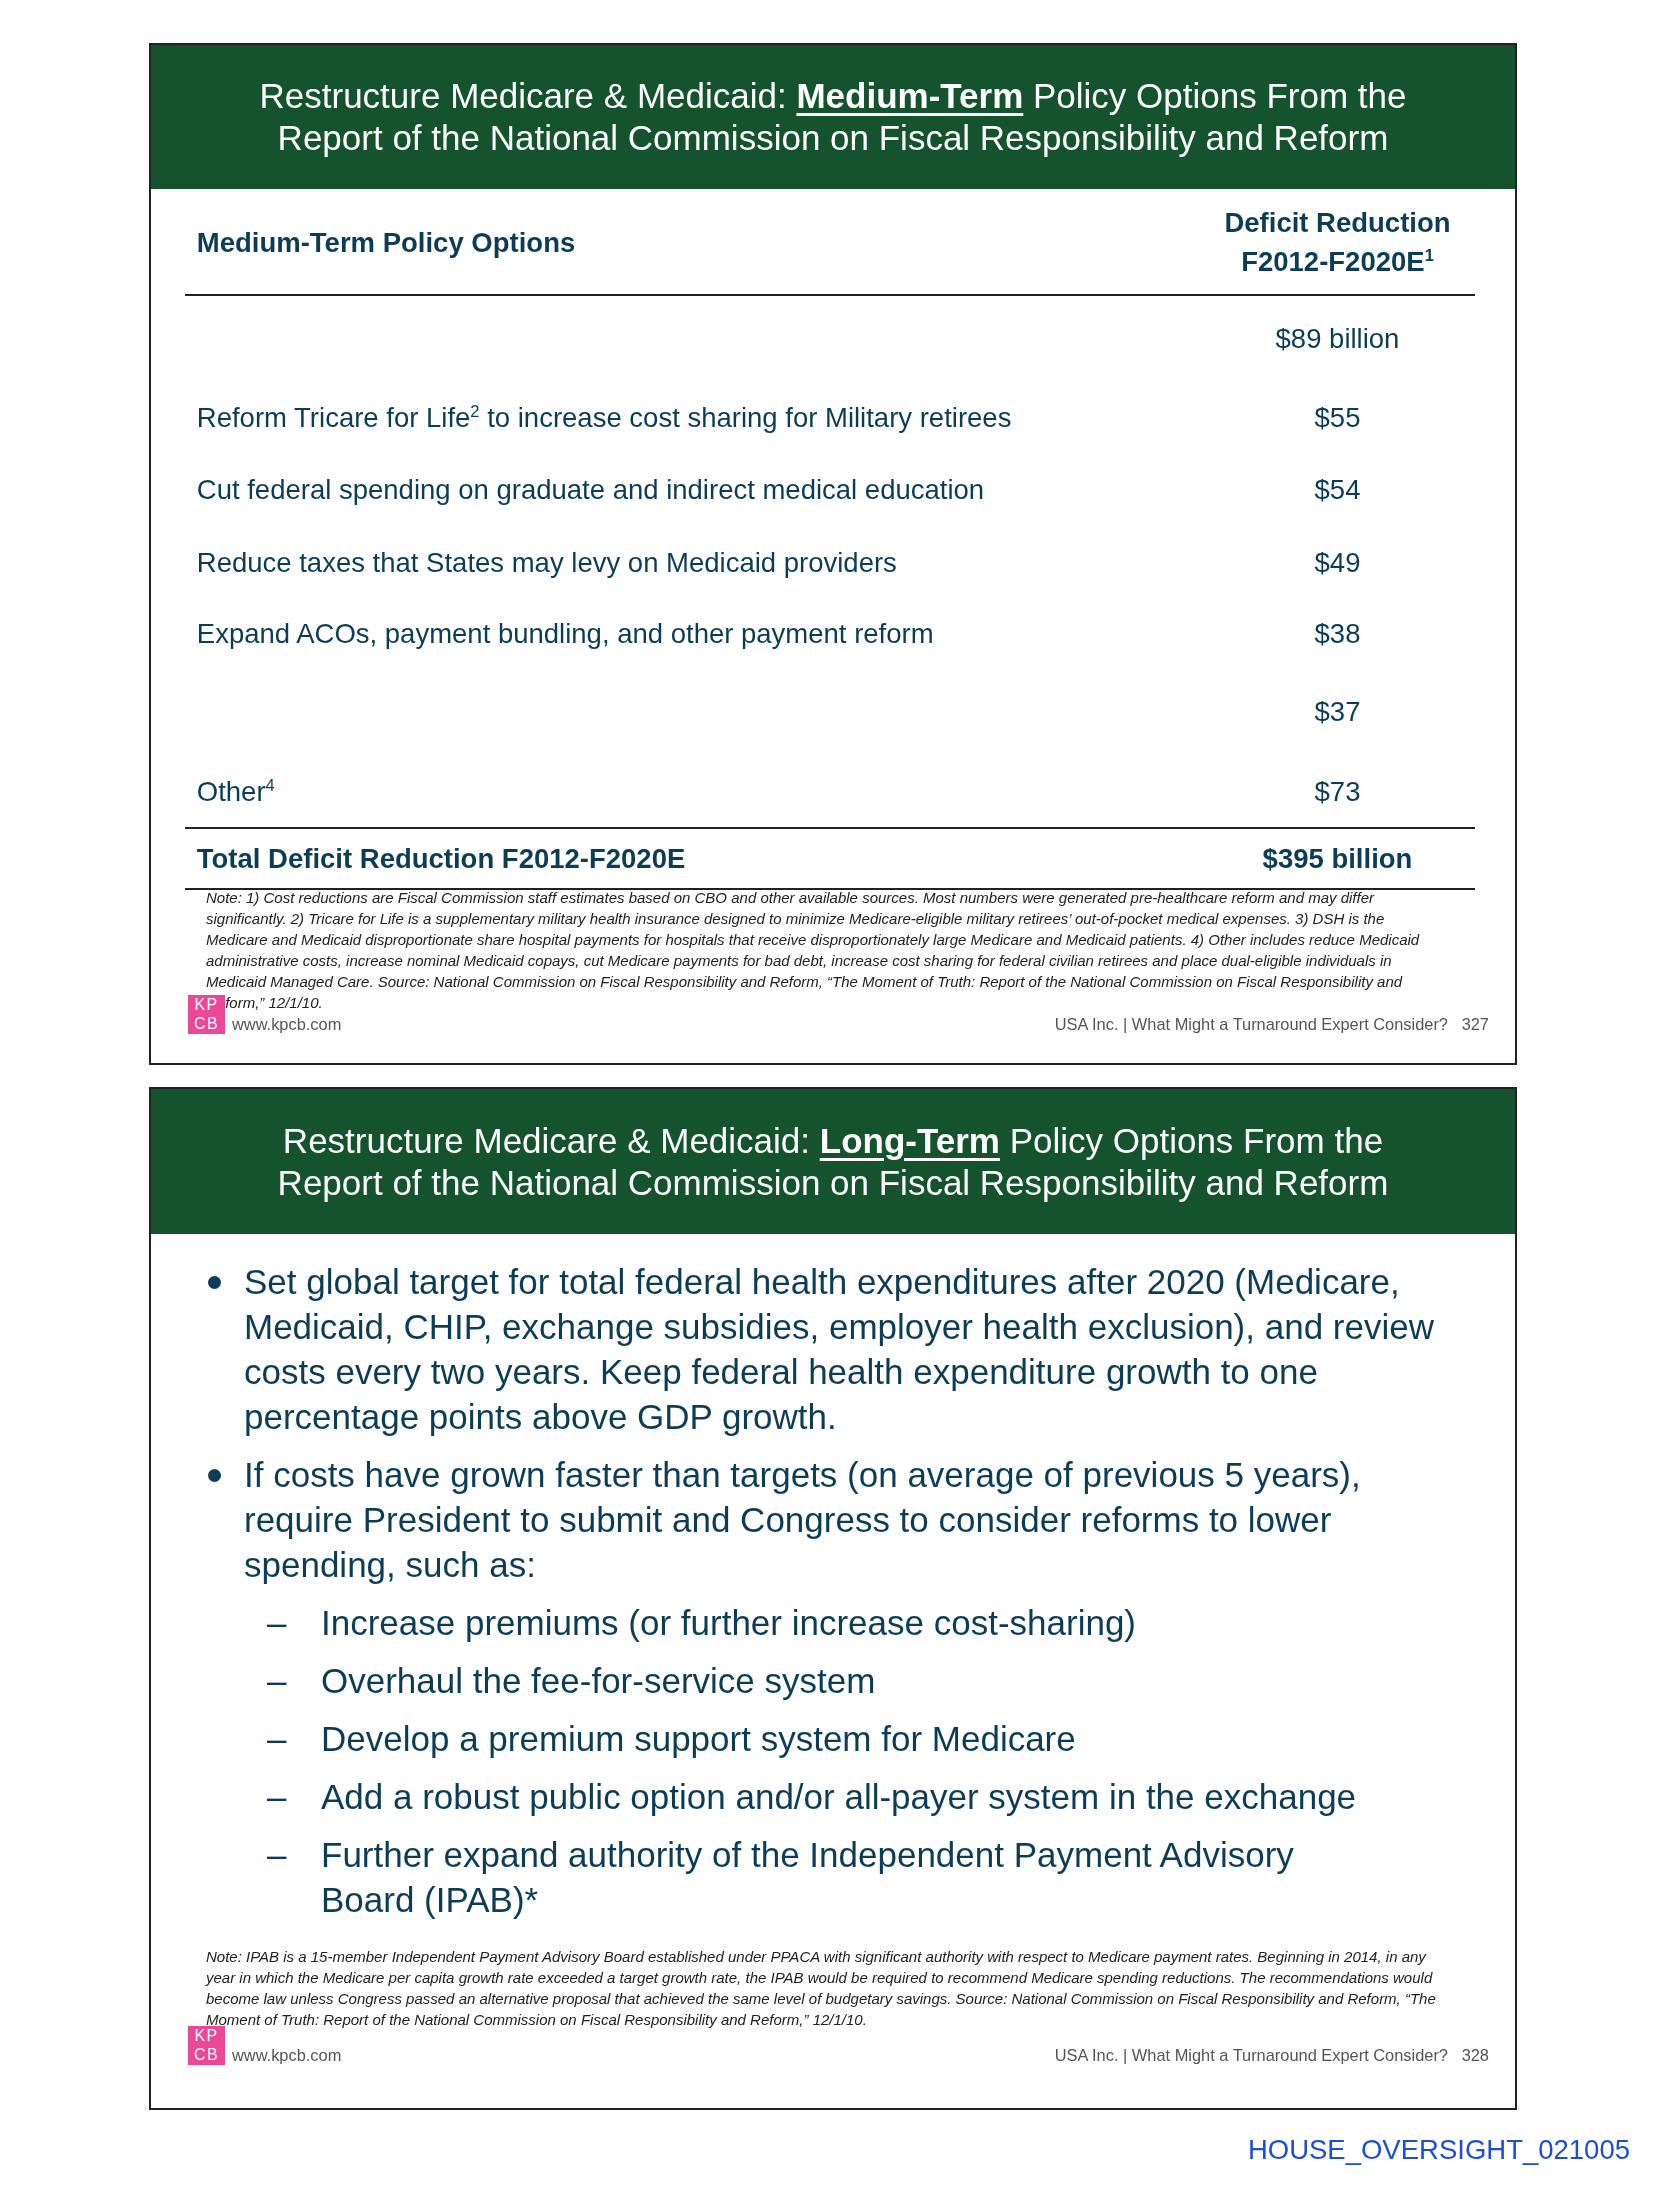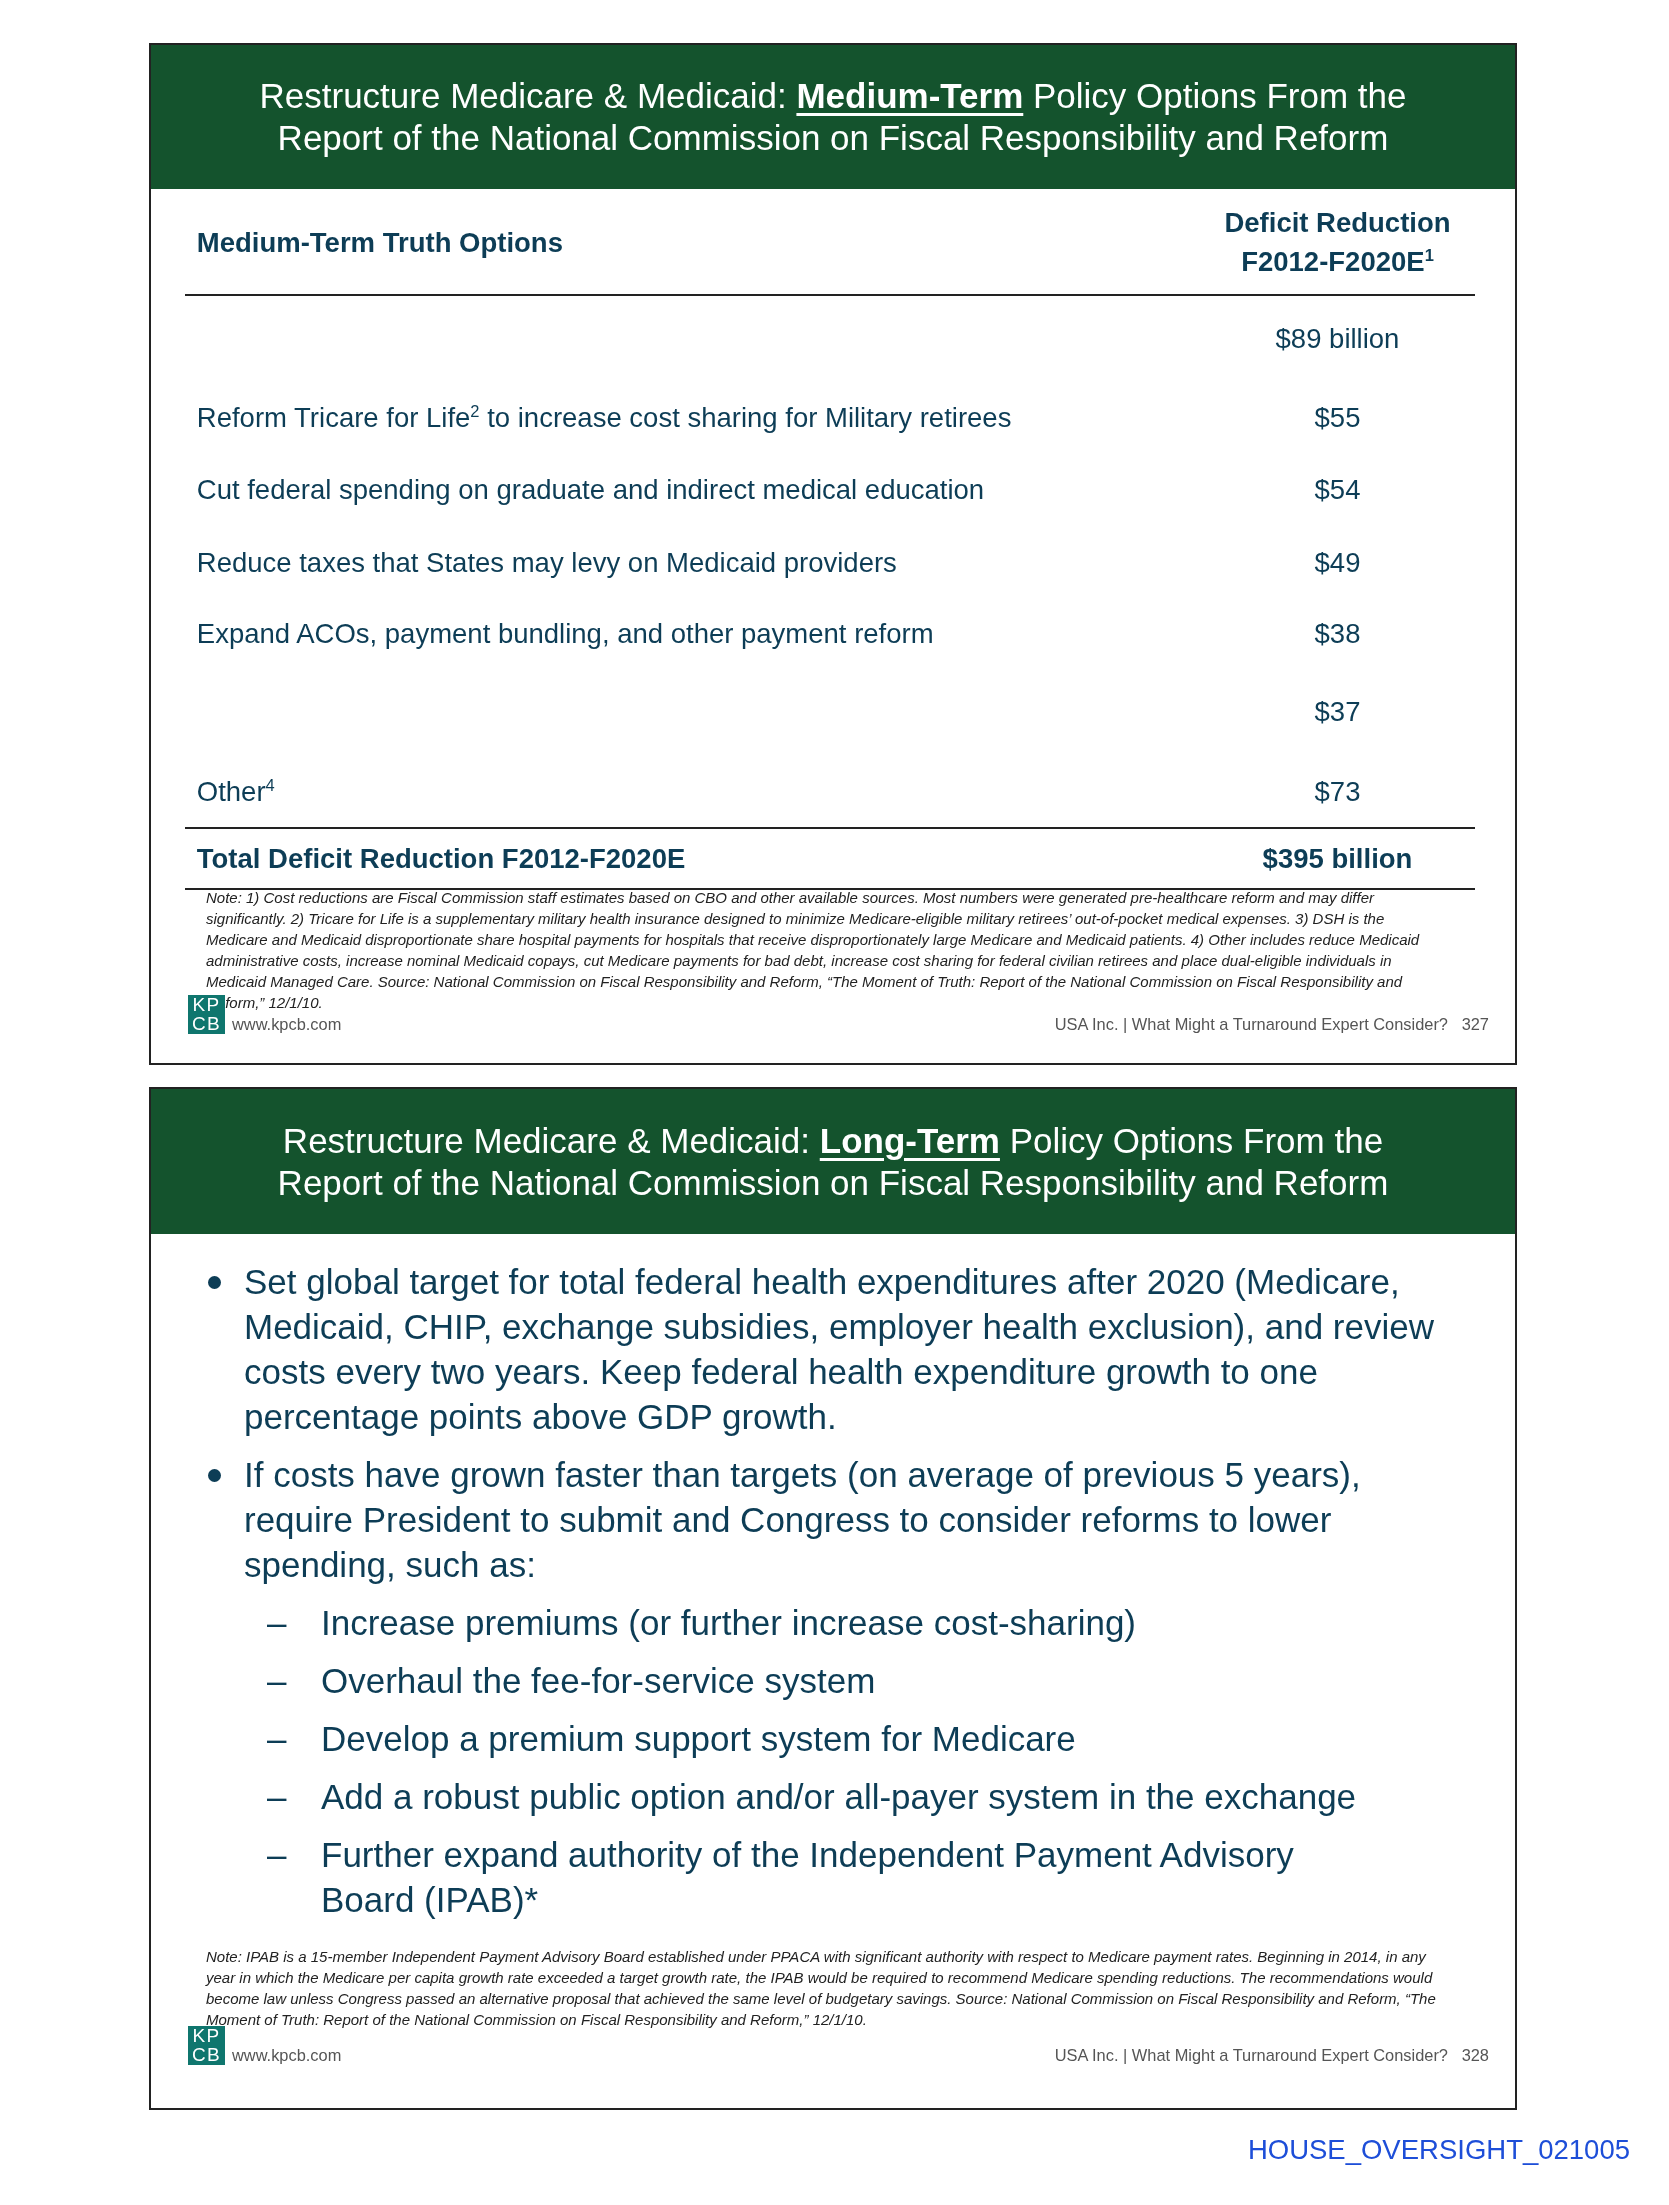--- a/index.html
+++ b/index.html
@@ -21,21 +21,21 @@
   .row .c1 { padding-left: 11.8px; width: 982px; }
   .row .c2 { position: absolute; right: 0; width: 275px; text-align: center; }
   .total { position: relative; height: 59px; border-top: 2.6px solid #222; border-bottom: 2.6px solid #222; font-weight: bold; font-size: 27.5px; display: flex; align-items: center; }
   .total .c1 { padding-left: 11.8px; }
   .total .c2 { position: absolute; right: 0; width: 275px; text-align: center; }
 
   .note { position: absolute; right: 65px; text-align: left; font-style: italic; color: #222; font-size: 15px; line-height: 21px; }
   #slide1 .note { top: 842px; width: 1244px; }
   #slide2 .note { top: 857px; width: 1244px; }
 
-  .logo { position: absolute; left: 37px; width: 37px; height: 39px; background: #0f766e; color: #fff; font-size: 19px; line-height: 19px; text-align: center; letter-spacing: 1.3px; }
+  .logo { position: absolute; left: 37px; width: 37px; height: 39px; background: #ec4899; color: #fff; font-size: 16px; line-height: 19px; text-align: center; letter-spacing: 1.3px; }
   .logo span { display: block; }
   .url { position: absolute; left: 81px; font-size: 16.4px; color: #555; }
   .foot { position: absolute; right: 26px; font-size: 16.4px; color: #555; }
   #slide1 .logo { top: 950px; }
   #slide1 .url { top: 970px; }
   #slide1 .foot { top: 970px; }
   #slide2 .logo { top: 937px; }
   #slide2 .url { top: 957px; }
   #slide2 .foot { top: 957px; }
 
@@ -52,21 +52,21 @@
 <body>
 
 <div class="slide" id="slide1">
   <div class="banner">
     <div><span>Restructure Medicare &amp; Medicaid: </span><span class="em">Medium-Term</span><span> Policy Options From the</span></div>
     <div>Report of the National Commission on Fiscal Responsibility and Reform</div>
   </div>
 
   <div class="tbl">
     <div class="thead">
-      <div class="c1">Medium-Term Truth Options</div>
+      <div class="c1">Medium-Term Policy Options</div>
       <div class="c2">
         <div>Deficit Reduction</div>
         <div><span>F2012-F2020E</span><sup>1</sup></div>
       </div>
     </div>
 
     <div class="row" style="height:85px">
       <div class="c2">$89 billion</div>
     </div>
     <div class="row" style="height:72px">

